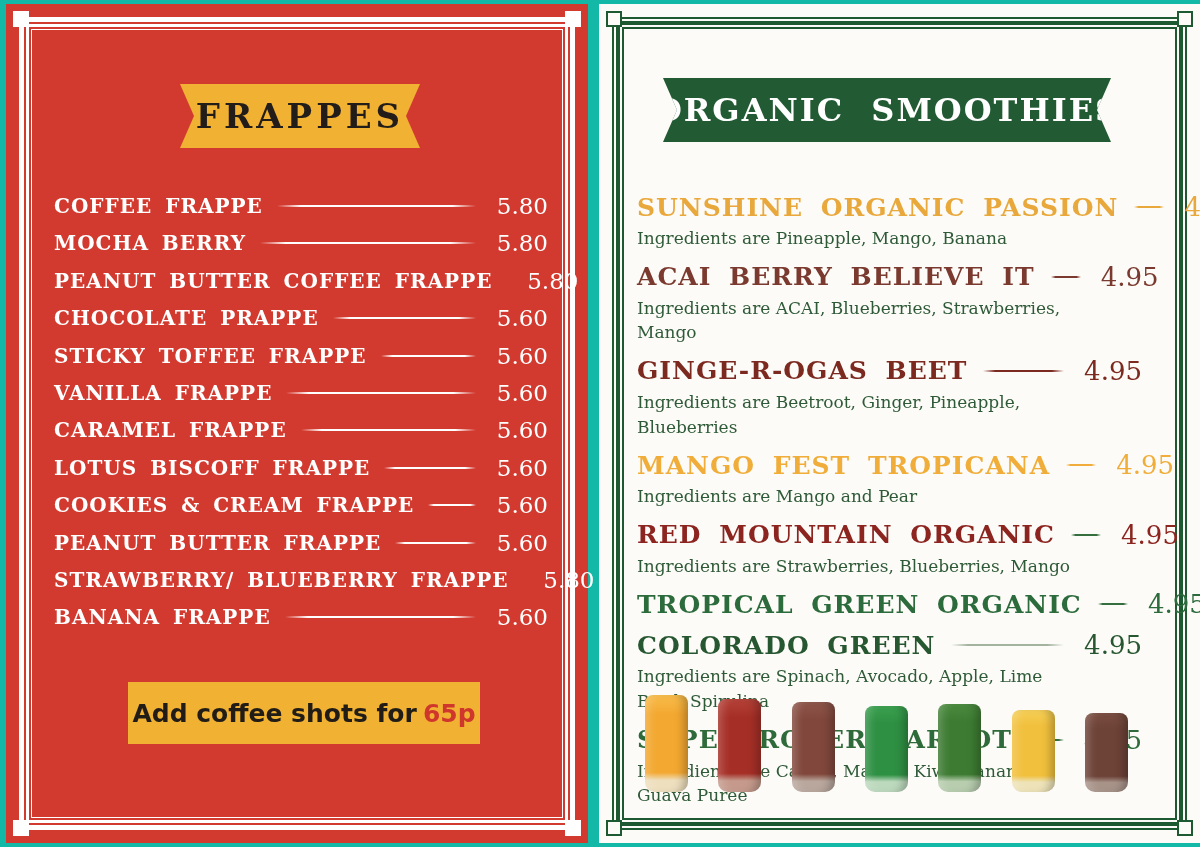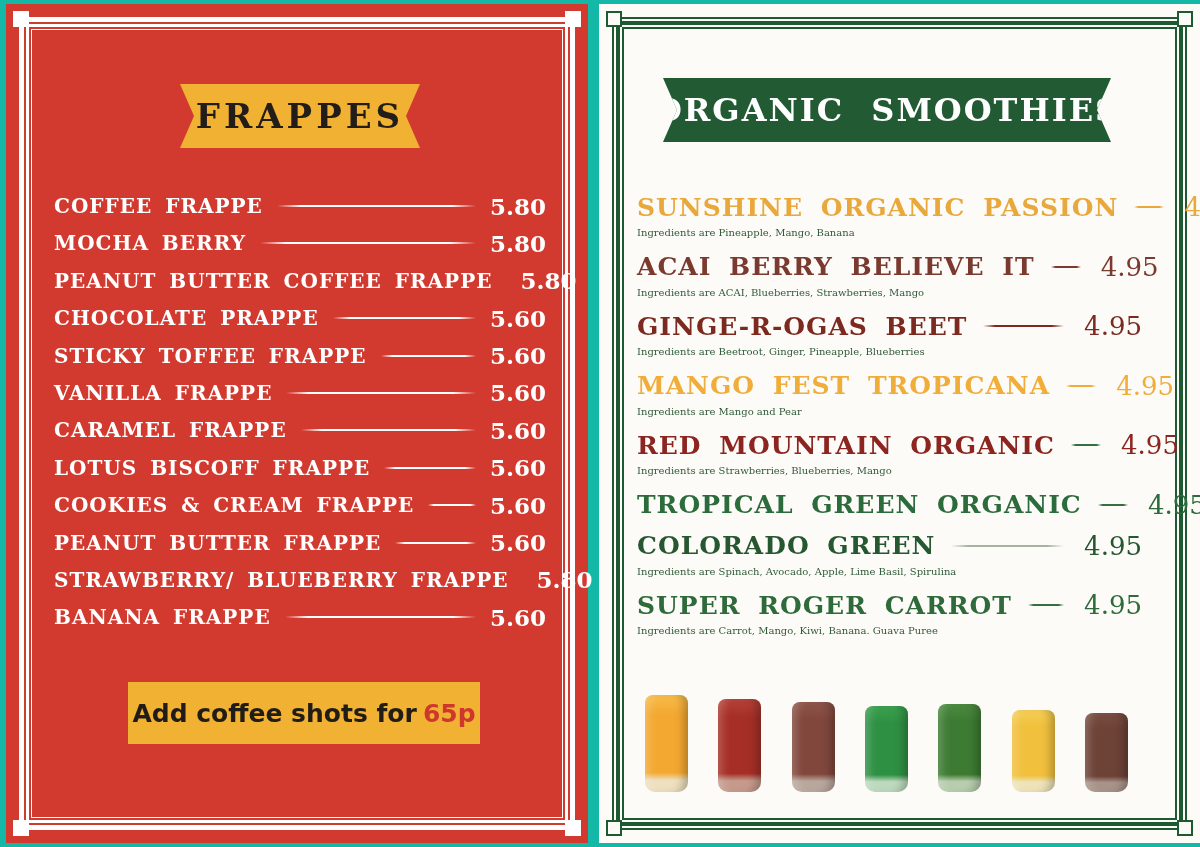--- a/index.html
+++ b/index.html
@@ -31,36 +31,36 @@
   .banner-yellow span{font-weight:700;font-size:34px;letter-spacing:4px;color:#221d18;}
   .banner-green{left:64px;top:74px;width:448px;height:64px;background:#225b33;}
   .banner-green span{font-weight:700;font-size:32px;letter-spacing:2px;word-spacing:14px;color:#ffffff;white-space:nowrap;}
 
   
   .l-items{position:absolute;left:48px;right:40px;top:190px;display:flex;flex-direction:column;gap:13.4px;z-index:3;}
   .l-row{display:flex;align-items:center;height:24px;}
   .l-name{font-weight:700;font-size:20px;letter-spacing:1px;word-spacing:5px;color:#ffffff;white-space:nowrap;}
   .l-line{flex:1;height:2px;margin:0 14px;align-self:center;
           background:linear-gradient(90deg,rgba(255,255,255,0),#ffffff 12%,#ffffff 88%,rgba(255,255,255,0));}
-  .l-price{font-weight:700;font-size:23px;color:#ffffff;min-width:58px;}
+  .l-price{font-weight:400;font-size:23px;color:#ffffff;min-width:58px;text-align:right;}
 
   
   .note-box{position:absolute;left:122px;top:678px;width:352px;height:62px;background:#f1b233;
             display:flex;align-items:center;justify-content:center;z-index:3;
             font-family:"DejaVu Sans", sans-serif;font-weight:700;font-size:25px;color:#211c16;white-space:pre;}
   .note-box .hl{color:#d0372c;margin-left:6px;}
 
   
   .r-items{position:absolute;left:38px;right:58px;top:188px;display:flex;flex-direction:column;z-index:3;}
   .r-item{margin-bottom:11px;}
   .r-row{display:flex;align-items:center;height:30px;}
   .r-name{font-weight:700;font-size:25px;letter-spacing:1px;word-spacing:8px;white-space:nowrap;}
   .r-line{flex:1;height:2px;margin:0 16px;align-self:center;min-width:30px;}
   .r-price{font-weight:400;font-size:26px;min-width:62px;text-align:right;}
-  .r-ingr{margin-top:4px;font-size:10px;color:#2f5a38;max-width:440px;line-height:1.45;}
+  .r-ingr{margin-top:4px;font-size:17px;color:#2f5a38;max-width:440px;line-height:1.45;}
 
   
   .glasses{position:absolute;left:46px;right:72px;top:686px;height:102px;
            display:flex;justify-content:space-between;align-items:flex-end;z-index:3;}
   .glass{width:43px;border-radius:8px 8px 10px 10px;
          box-shadow:inset -9px 0 10px -5px rgba(0,0,0,.28), inset 9px 0 10px -5px rgba(255,255,255,.22);}
 </style>
 </head>
 <body>
 

